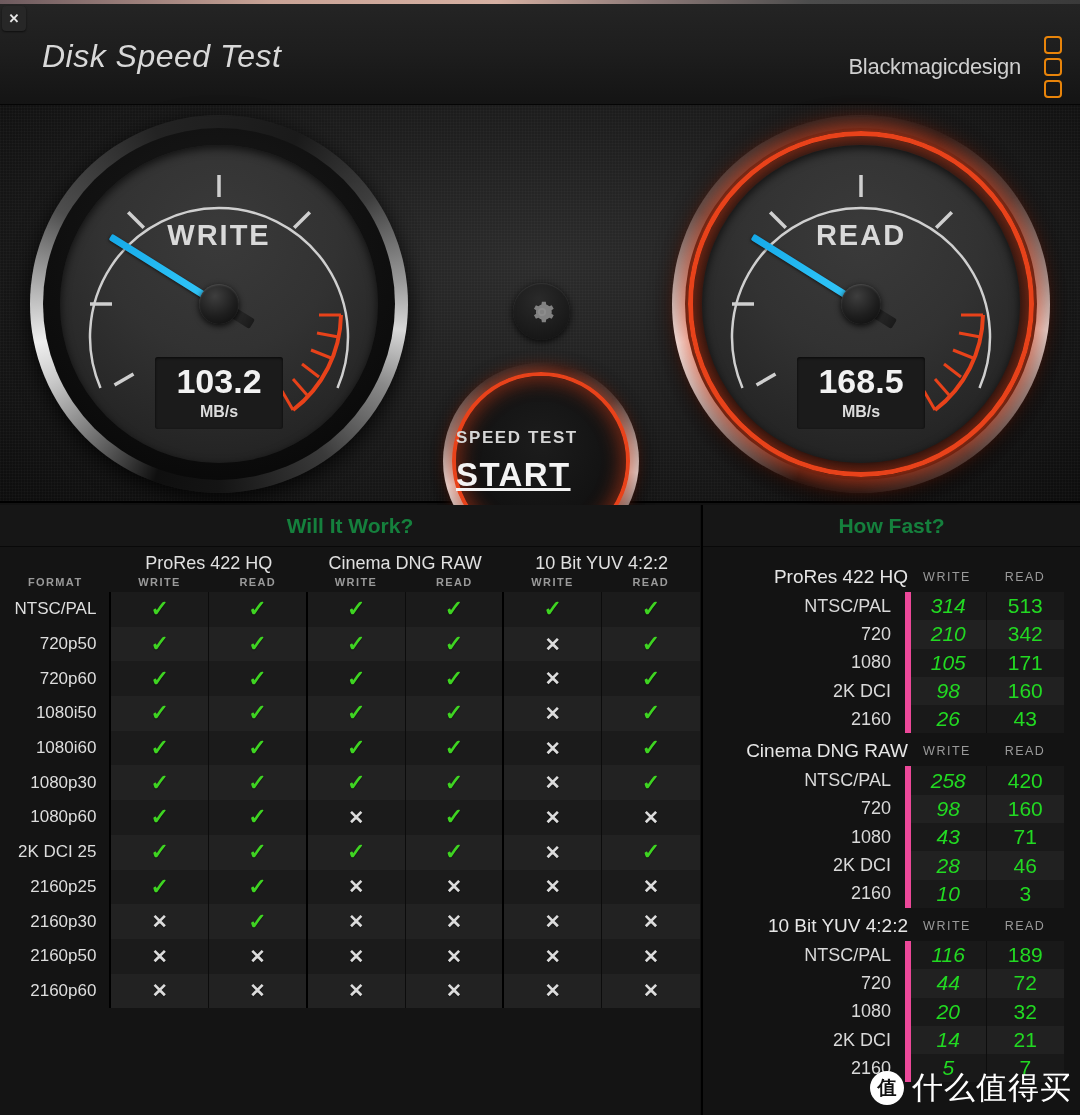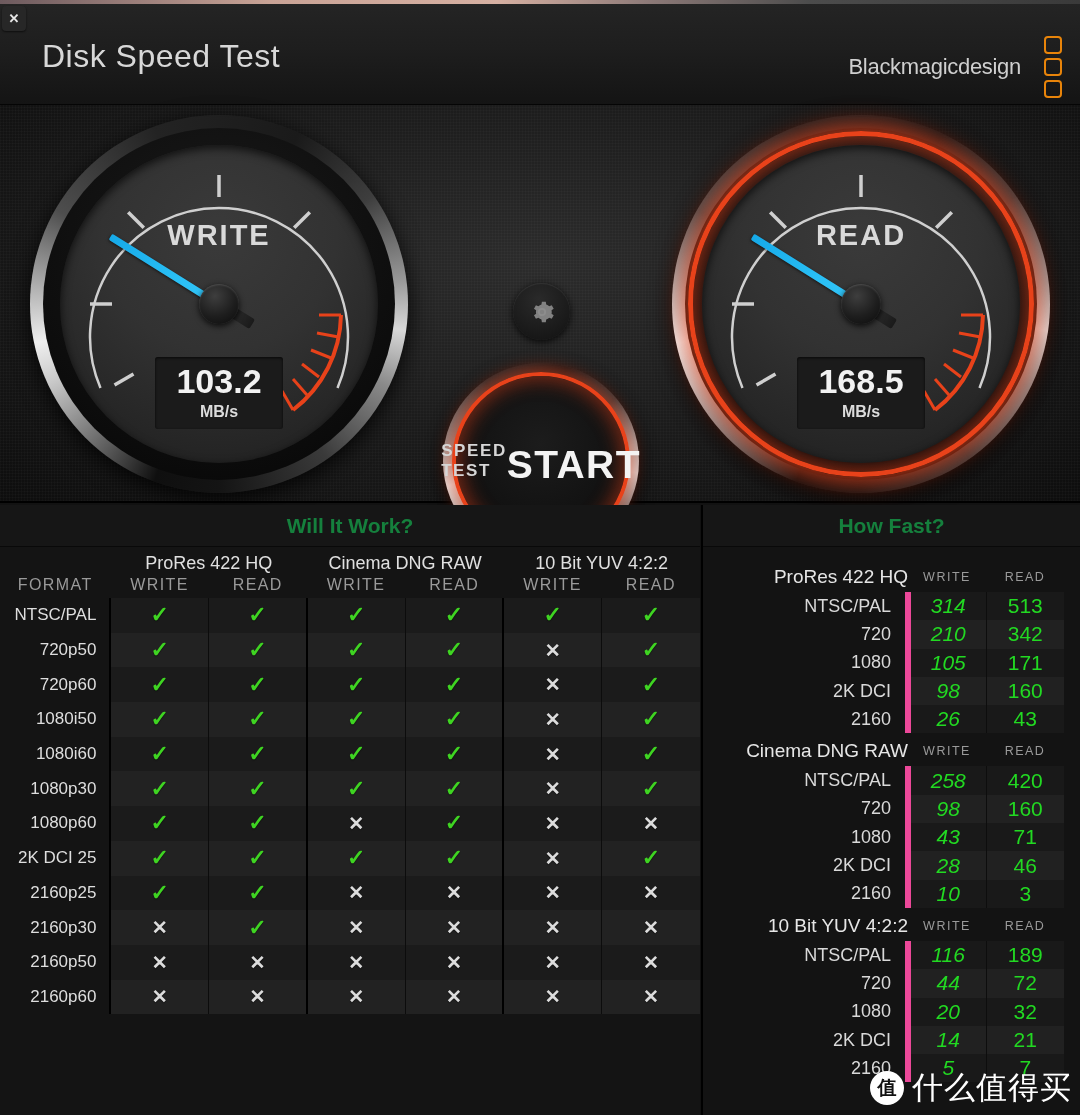--- a/index.html
+++ b/index.html
@@ -26,21 +26,21 @@
   .close-btn {
     position: absolute; left: 2px; top: 2px; width: 24px; height: 25px;
     background: #272727; border-radius: 4px;
     display: flex; align-items: center; justify-content: center;
     color: #e8e8e8; font-size: 13px; font-weight: bold; cursor: pointer;
     box-shadow: 0 1px 2px rgba(0,0,0,.6);
   }
   .app-title {
     position: absolute; left: 42px; top: 34px;
     font-size: 32px; color: #d8d8d8; letter-spacing: .5px;
-    font-family: "Liberation Sans", sans-serif; font-weight: 300;
+    font-family: "Liberation Sans", sans-serif; font-weight: 300; font-style: italic;
   }
   .brand {
     position: absolute; right: 18px; top: 32px;
     display: flex; align-items: center; gap: 23px;
   }
   .brand-text { font-size: 22px; color: #cfcfcf; letter-spacing: -0.3px; font-weight: 300; }
   .brand-marks { display: flex; flex-direction: column; gap: 4px; }
   .brand-mark {
     width: 18px; height: 18px; border: 2px solid #E8840A; border-radius: 4px;
   }
@@ -131,40 +131,40 @@
       #e4e4e4 60deg, #8e8e8e 86deg, #2e2e2e 130deg, #1a1a1a 180deg, #3a3a3a 215deg,
       #a9a9a9 245deg, #d2d2d2 262deg, #6e6e6e 288deg, #222 320deg, #0e0e0e 360deg);
     box-shadow: 0 6px 18px rgba(0,0,0,.85);
     cursor: pointer;
   }
   .start-inner {
     position: absolute; inset: 9px; border-radius: 50%;
     background: radial-gradient(circle at 50% 40%, #1c1c1c 0%, #101010 68%, #070707 100%);
     border: 4px solid #E8421A;
     box-shadow: 0 0 16px 4px rgba(232,66,26,.55), inset 0 0 18px 5px rgba(232,66,26,.45);
-    display: flex; flex-direction: row; align-items: center; justify-content: center;
+    display: flex; flex-direction: column; justify-content: center;
   }
   .start-l1 { font-size: 17px; color: #d6d6d6; font-weight: bold; letter-spacing: 1.6px; }
-  .start-l2 { font-size: 39px; color: #f3f3f3; font-weight: bold; letter-spacing: 1.4px; margin-top: 8px; }
+  .start-l2 { font-size: 33px; color: #f3f3f3; font-weight: bold; letter-spacing: 1.4px; margin-top: 8px; text-decoration: underline; }
 
   
   .bottom { position: absolute; left: 0; top: 505px; width: 1080px; height: 610px; background: #111; }
   .panel-left  { position: absolute; left: 0;    top: 0; width: 700px; height: 610px; background: #141414; }
   .panel-right { position: absolute; left: 701px; top: 0; width: 379px; height: 610px; background: #131313;
                  border-left: 2px solid #000; }
   .panel-head {
     height: 42px; line-height: 42px; text-align: center;
     font-size: 21px; color: #15803d; font-weight: bold;
     background: #161616; border-bottom: 1px solid #090909;
   }
 
   
   table.grid { width: 100%; border-collapse: collapse; }
   .codec-row th { padding: 6px 0 2px; font-size: 18px; color: #e0e0e0; font-weight: normal; }
-  .sub-row th { padding: 0 0 4px; font-size: 16px; color: #9a9a9a; letter-spacing: 1.4px; font-weight: normal; }
+  .sub-row th { padding: 0 0 4px; font-size: 11px; color: #9a9a9a; letter-spacing: 1.4px; font-weight: bold; }
   .sub-row th.fmt { color: #9a9a9a; }
   td.fmt, th.fmt { width: 100px; }
   .grid td { height: 34.7px; text-align: center; vertical-align: middle; }
   .grid td.fmt { text-align: right; padding-right: 13px; font-size: 17px; color: #dedede; }
   .grid tbody tr:nth-child(odd)  td.cell { background: #1b1b1b; }
   .grid tbody tr:nth-child(even) td.cell { background: #222222; }
   td.cell { width: 89px; border-left: 1px solid #0c0c0c; }
   td.cell.grp { border-left: 2px solid #000; }
   .tick { color: #3fD422; font-size: 22px; font-weight: bold; text-shadow: 0 1px 1px rgba(0,0,0,.5); }
   .cross { color: #dcdcdc; font-size: 19px; font-weight: bold; text-shadow: 0 1px 1px rgba(0,0,0,.5); }

